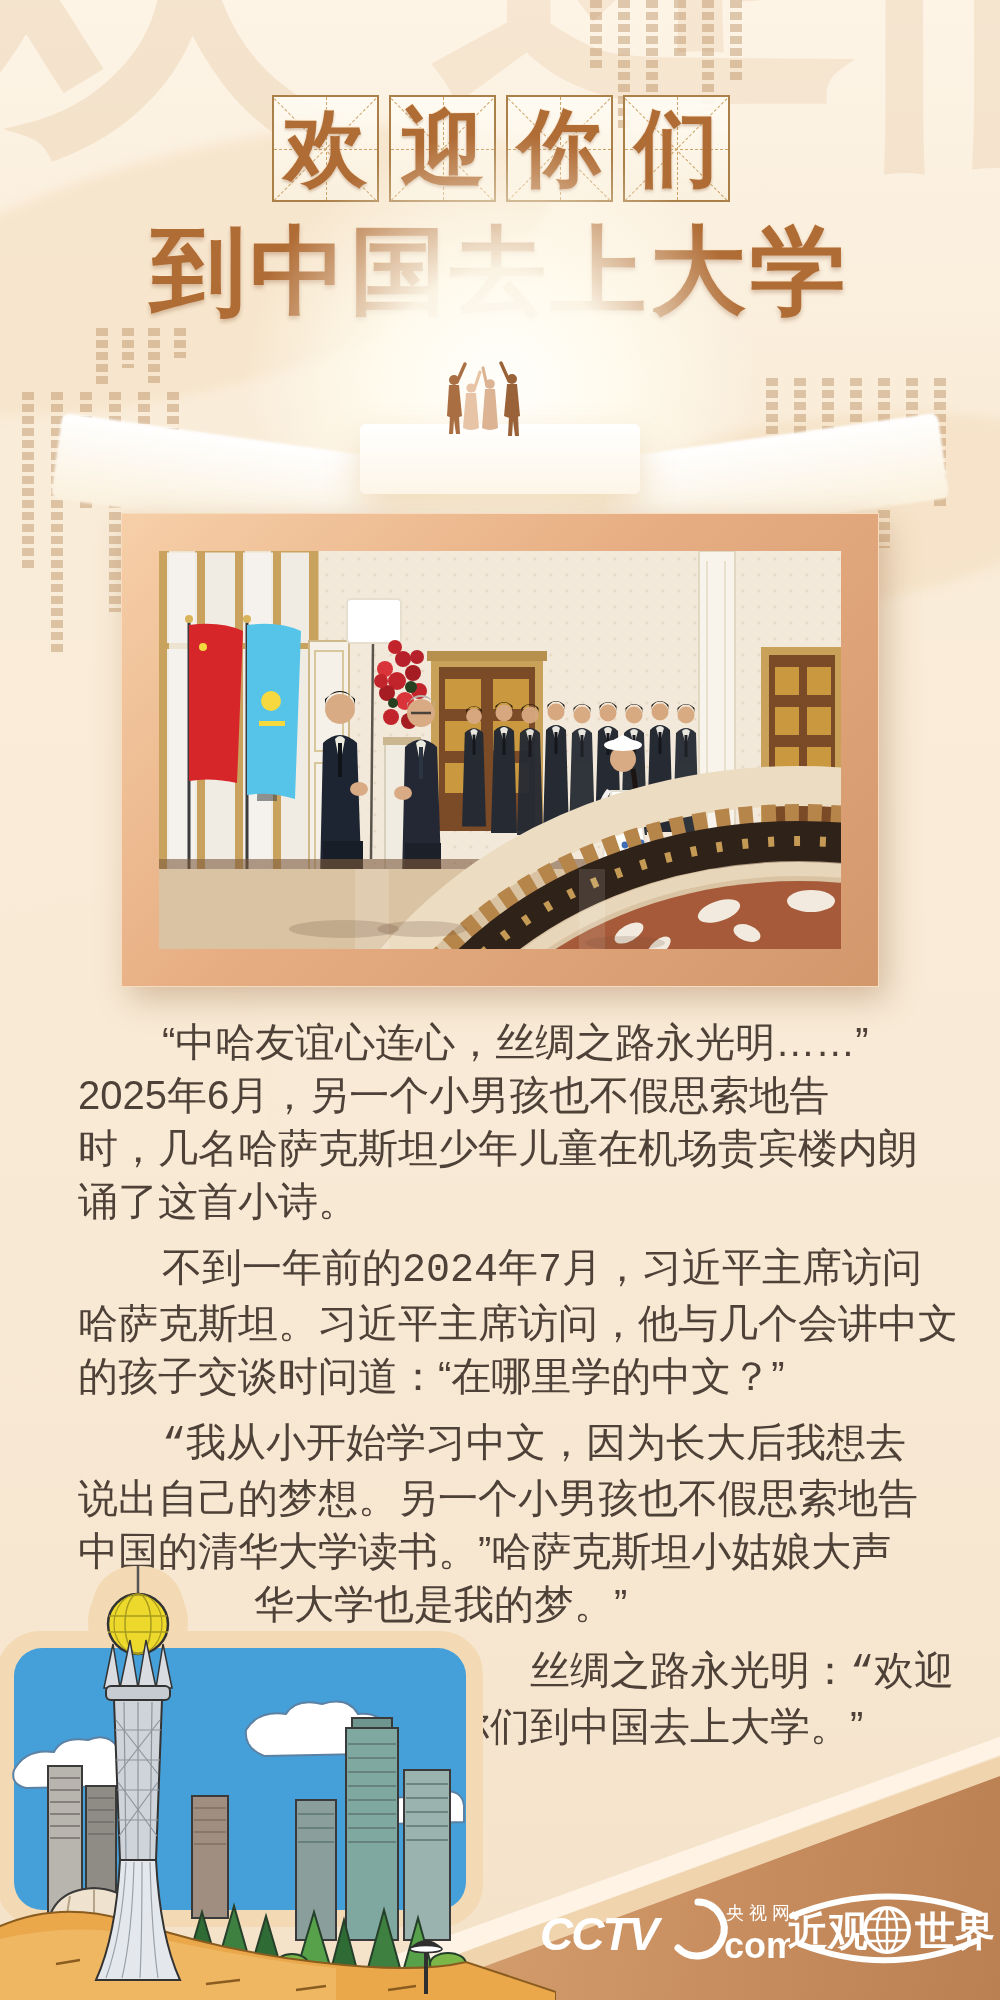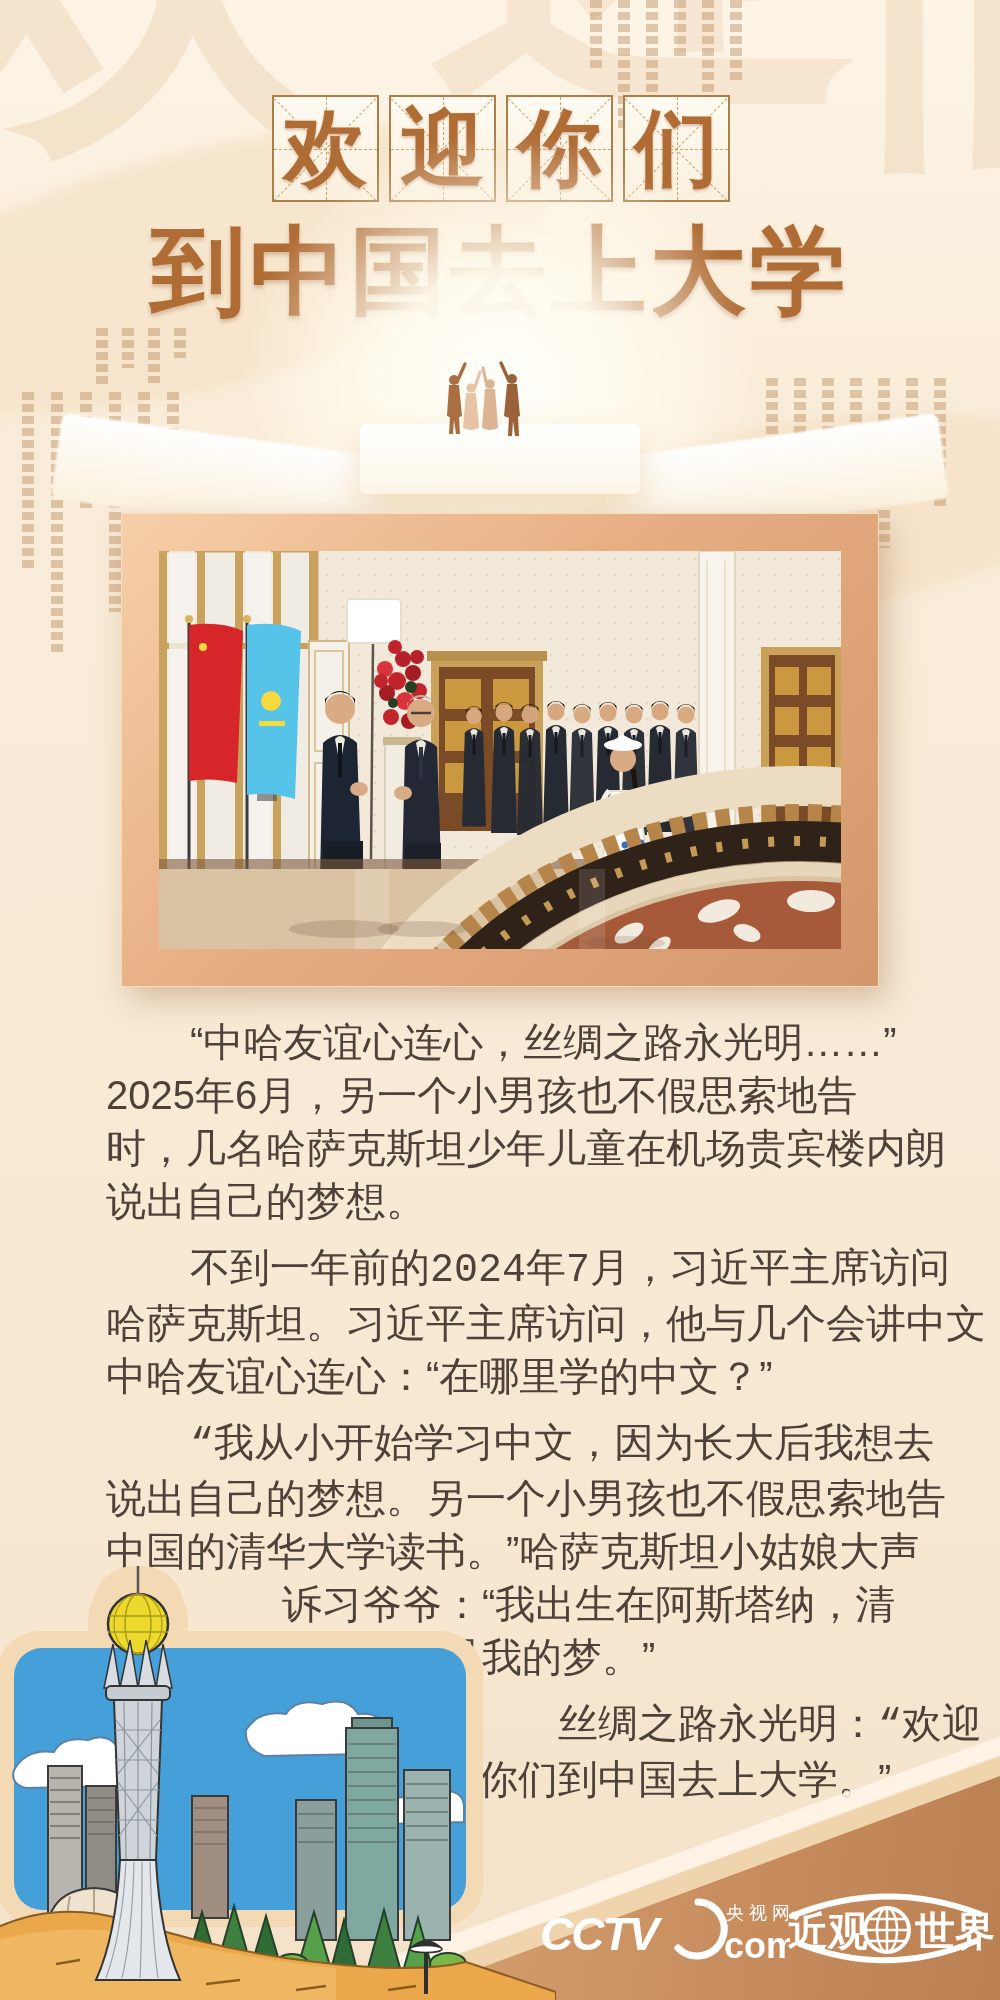--- a/index.html
+++ b/index.html
@@ -49,21 +49,21 @@
   
   .frame{position:absolute;left:122px;top:514px;width:756px;height:472px;box-sizing:border-box;
         background:linear-gradient(135deg,#f6cfa8 0%,#ecb astre 0) ;
         background:linear-gradient(135deg,#f6cfa8 0%,#e7ad82 45%,#d2976b 100%);
         box-shadow:0 0 0 1px #f7dcc0,8px 12px 30px rgba(168,126,88,.45);}
   .photo{position:absolute;left:37px;top:37px;width:682px;height:398px;overflow:hidden;background:#f4ebdf;
         box-shadow:inset 0 0 0 2px rgba(120,70,40,.35),inset 0 0 20px rgba(90,50,20,.28);}
   
   .article{position:absolute;left:78px;top:1016px;width:840px;font-size:40px;line-height:53px;
         color:#4e4138;font-weight:500;white-space:nowrap;}
-  .ln{height:53px;margin-left:28px;}
+  .ln{height:53px;}
   .indent{padding-left:84px;}
   .gap{margin-top:16px;font-family:Liberation Mono, monospace;}
   .shift-a{padding-left:176px;}
   .shift-b{padding-left:452px;}
   .shift-c{padding-left:372px;}
   
   .band,.band-mid,.band-hi{position:absolute;left:0;top:1720px;width:1000px;height:280px;pointer-events:none;}
   .band{background:linear-gradient(100deg,#e9bc8e 0%,#d7a271 40%,#c98f60 70%,#ba8052 100%);
         clip-path:polygon(39.4% 100%,100% 20%,100% 100%,0 100%,0 100%);}
   .band-mid{background:#f0d4ae;clip-path:polygon(33.3% 100%,100% 13%,100% 20%,39.4% 100%);}
@@ -377,28 +377,27 @@
           </g>
         </g>
       </svg>
     </div>
   </div>
 
   <div class="article">
     <div class="ln indent">“中哈友谊心连心，丝绸之路永光明……”</div>
     <div class="ln">2025年6月，另一个小男孩也不假思索地告</div>
     <div class="ln">时，几名哈萨克斯坦少年儿童在机场贵宾楼内朗</div>
-    <div class="ln">说出自己的梦想。</div>
+    <div class="ln">诵了这首小诗。</div>
     <div class="ln indent gap">不到一年前的2024年7月，习近平主席访问</div>
     <div class="ln">哈萨克斯坦。习近平主席访问，他与几个会讲中文</div>
-    <div class="ln">中哈友谊心连心：“在哪里学的中文？”</div>
+    <div class="ln">的孩子交谈时问道：“在哪里学的中文？”</div>
     <div class="ln indent gap">“我从小开始学习中文，因为长大后我想去</div>
     <div class="ln">说出自己的梦想。另一个小男孩也不假思索地告</div>
     <div class="ln">中国的清华大学读书。”哈萨克斯坦小姑娘大声</div>
-    <div class="ln shift-a">诉习爷爷：“我出生在阿斯塔纳，清</div>
     <div class="ln shift-a">华大学也是我的梦。”</div>
     <div class="ln shift-b gap">丝绸之路永光明：“欢迎</div>
     <div class="ln shift-c">你们到中国去上大学。”</div>
   </div>
 
   <div class="band-hi"></div>
   <div class="band-mid"></div>
   <div class="band"></div>
 
   <svg class="illu" width="560" height="444" viewBox="0 0 560 444">

